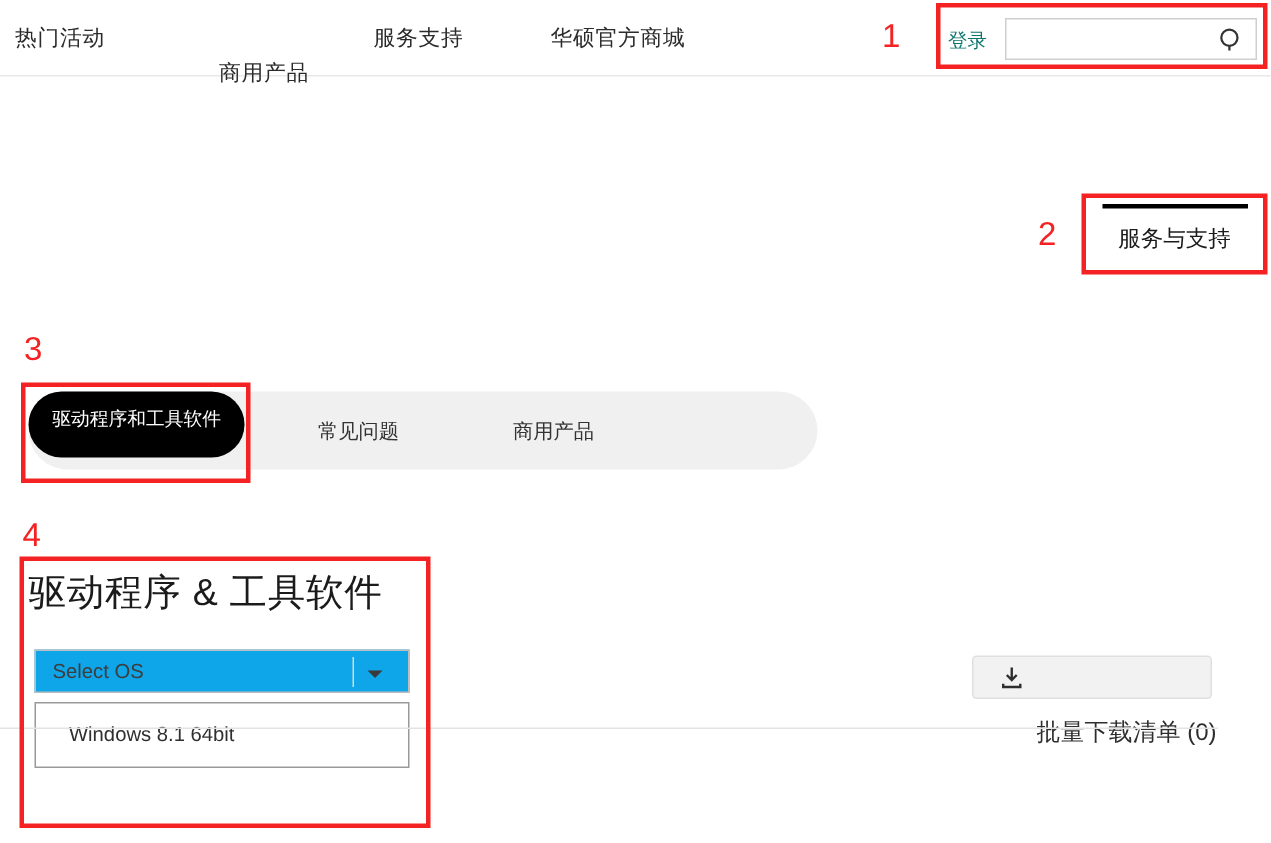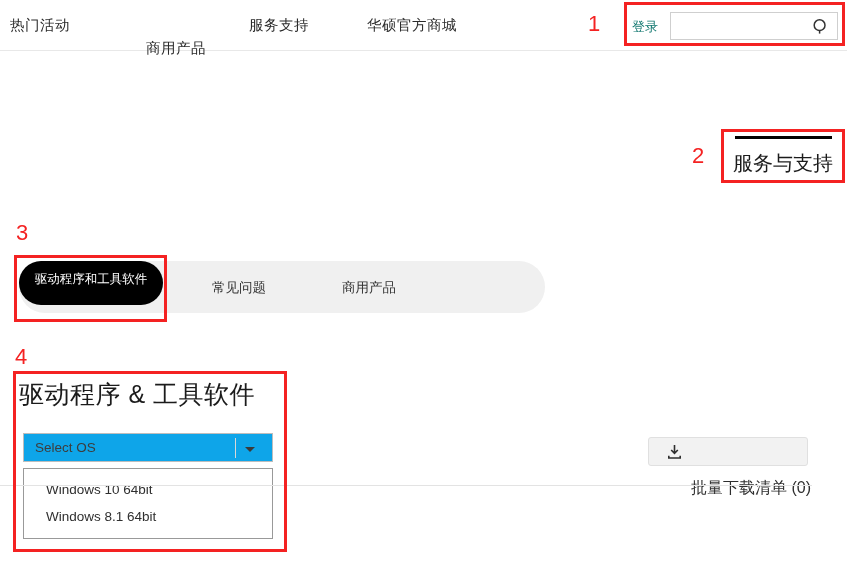--- a/index.html
+++ b/index.html
@@ -92,21 +92,21 @@
     width: 110px;
     text-align: center;
   }
   #service-support-bar {
     width: 97px;
     height: 3px;
     background: #000000;
     margin: 0 auto 11px auto;
   }
   #service-support-label {
-    font-size: 20px;
+    font-size: 15px;
     color: #1b1b1b;
     white-space: nowrap;
     cursor: pointer;
   }
 
   
   #tabbar {
     position: absolute;
     left: 19px;
     top: 261px;
@@ -309,21 +309,20 @@
 
 <div id="drivers-heading">驱动程序 &amp; 工具软件</div>
 
 <div id="os-select">
   <span id="os-select-value">Select OS</span>
   <span id="os-select-sep"></span>
   <span id="os-select-arrow"></span>
 </div>
 
 <div id="os-dropdown">
-  <div class="os-option">Windows 10 64bit</div>
   <div class="os-option">Windows 8.1 64bit</div>
 </div>
 
 <div id="bulk-download">
   <span id="bulk-download-icon">
     <svg width="15" height="16" viewBox="0 0 15 16">
       <path d="M7.5 1 L7.5 8.5 M4.2 6.0 L7.5 9.4 L10.8 6.0" fill="none" stroke="#2e2e2e" stroke-width="1.6"></path>
       <path d="M1.8 11.8 L1.8 14.0 L13.2 14.0 L13.2 11.8" fill="none" stroke="#2e2e2e" stroke-width="1.6"></path>
     </svg>
   </span>

